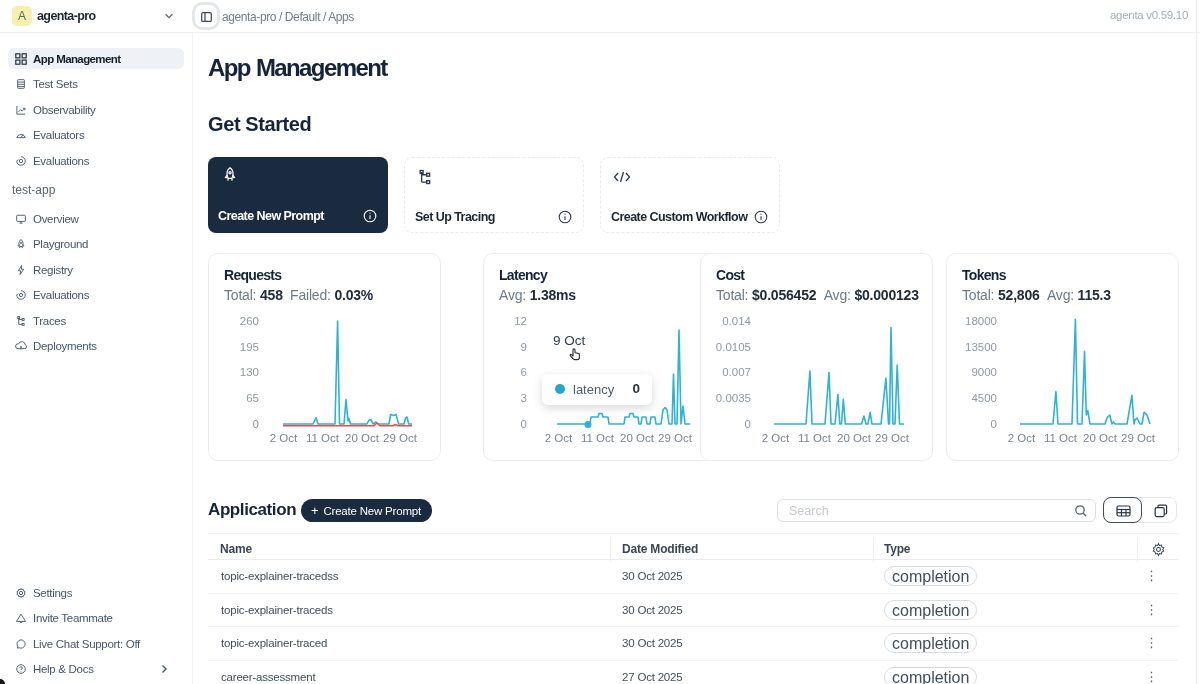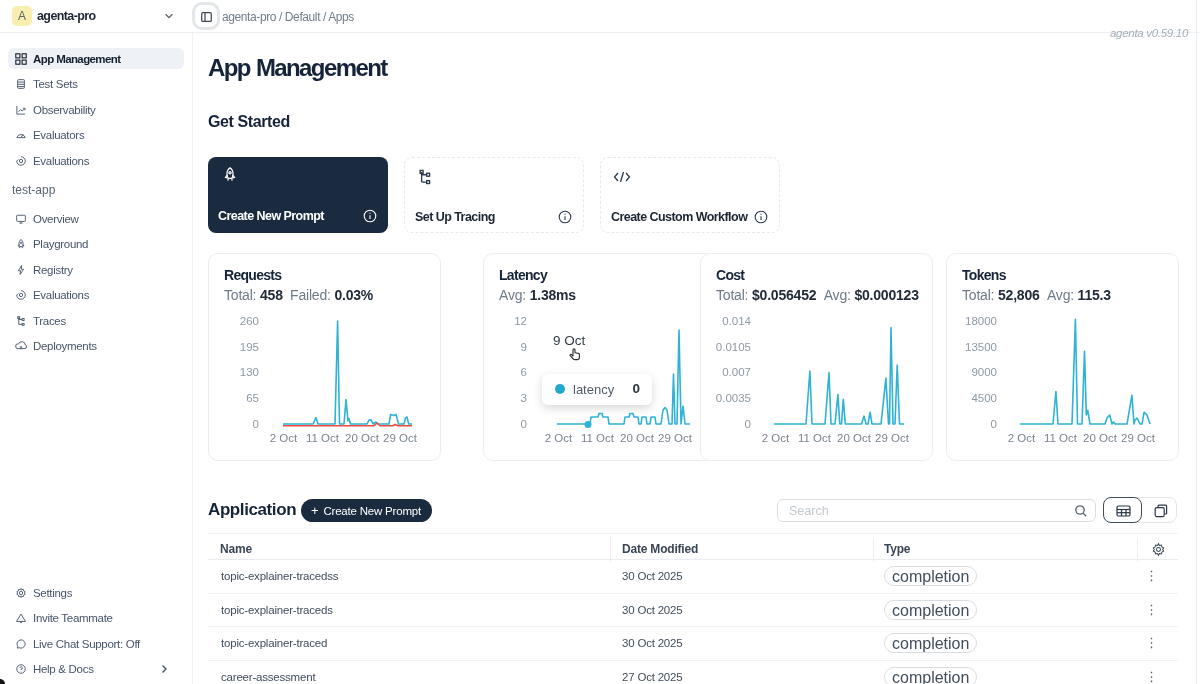--- a/index.html
+++ b/index.html
@@ -9,35 +9,35 @@
   border-bottom:1px solid #eef0f3; background:#fff; }
 .avatar { position:absolute; left:12px; top:6px; width:20px; height:20px;
   background:#f8efae; border-radius:5px; text-align:center; line-height:20px;
   font-size:12px; color:#5d6570; }
 .org { position:absolute; left:37px; top:9px; font-size:12.5px; font-weight:bold; letter-spacing:-0.6px; color:#1c2533; }
 .chev { position:absolute; left:163px; top:10px; width:12px; height:12px; color:#55606c; }
 .toggle { position:absolute; left:192px; top:2px; width:28px; height:28px;
   border:3px solid #e3e7ea; border-radius:10px; background:#fff; }
 .toggle svg { position:absolute; left:6px; top:6.5px; }
 .crumb { position:absolute; left:222px; top:9.5px; font-size:12px; letter-spacing:-0.4px; color:#707d8a; }
-.ver { position:absolute; right:12px; top:27px; font-size:11.5px; letter-spacing:-0.3px; color:#a3aeb9;font-style:italic; }
+.ver { position:absolute; right:12px; top:9px; font-size:11.5px; letter-spacing:-0.3px; color:#a3aeb9; }
 .sidebar { position:absolute; left:0; top:33px; width:193px; height:651px;
   border-right:1px solid #f0f2f4; background:#fff; }
 .nav { position:absolute; left:8px; right:8px; }
 .item { position:relative; height:21px; margin-bottom:4.5px; display:flex; align-items:center;
   color:#46566a; font-size:11.5px; letter-spacing:-0.4px; border-radius:6px; }
 .item svg { margin-left:7px; flex:0 0 12px; width:12px; height:12px; }
 .item .lbl { margin-left:6px; white-space:nowrap; letter-spacing:-0.3px; }
 .item.active { background:#eef1f5; color:#141f2e; }
 .item.active .lbl { font-weight:bold; letter-spacing:-0.6px; }
 .seclbl { position:absolute; left:12px; font-size:12px; color:#5b6673; }
 .main { position:absolute; left:0; top:0; width:1200px; height:684px; }
 h1.pgtitle { position:absolute; left:208px; top:54px; font-size:24px; font-weight:bold;
   letter-spacing:-1.6px; word-spacing:1px; color:#16243a; }
-h2.getstarted { position:absolute; left:208px; top:113px; font-size:16px; font-weight:bold; letter-spacing:-0.4px; color:#16243a; }
+h2.getstarted { position:absolute; left:208px; top:113px; font-size:20px; font-weight:bold; letter-spacing:-0.4px; color:#16243a; }
 .gscard { position:absolute; top:157px; width:180px; height:76px; border-radius:8px; }
 .gscard .ic { position:absolute; left:11px; top:10px; }
 .gs1 { left:208px; background:#1a2a3f; color:#fff; }
 .gs2 { left:404px; border:1px dashed #e9eaec; color:#1b2633; }
 .gs3 { left:600px; border:1px dashed #e9eaec; color:#1b2633; }
 .gscard .title-row { position:absolute; left:10px; right:11px; top:48px; height:22px;
   display:flex; align-items:center; justify-content:space-between; }
 .gscard .title-row .t { font-size:12.5px; font-weight:bold; white-space:nowrap; letter-spacing:-0.55px; }
 .chcard { position:absolute; top:253px; width:233px; height:208px; border:1px solid #ebedef;
   border-radius:10px; background:#fff; }

